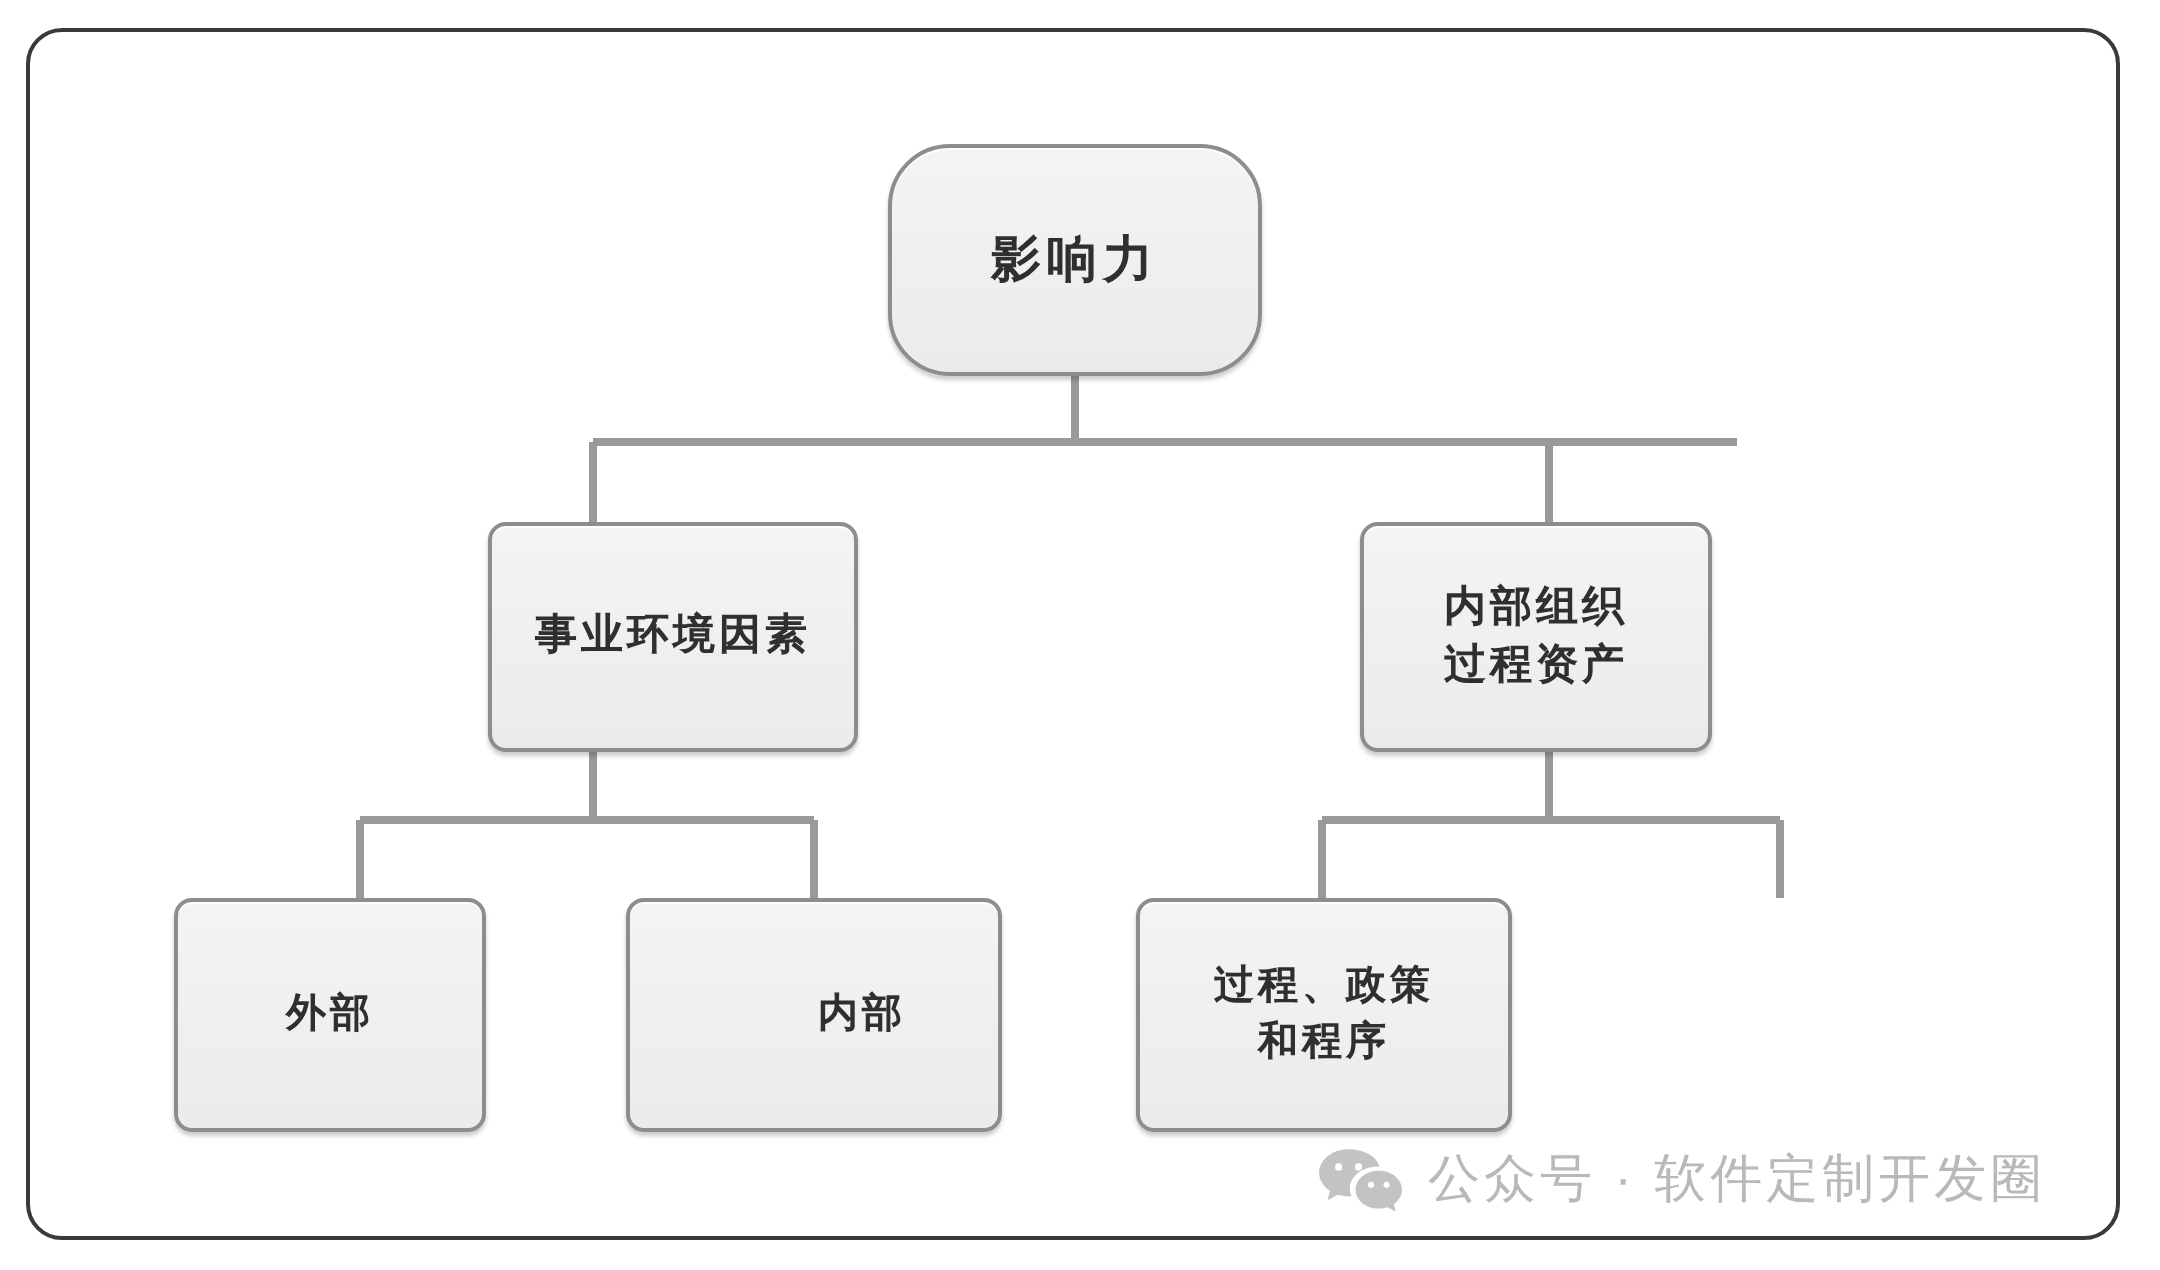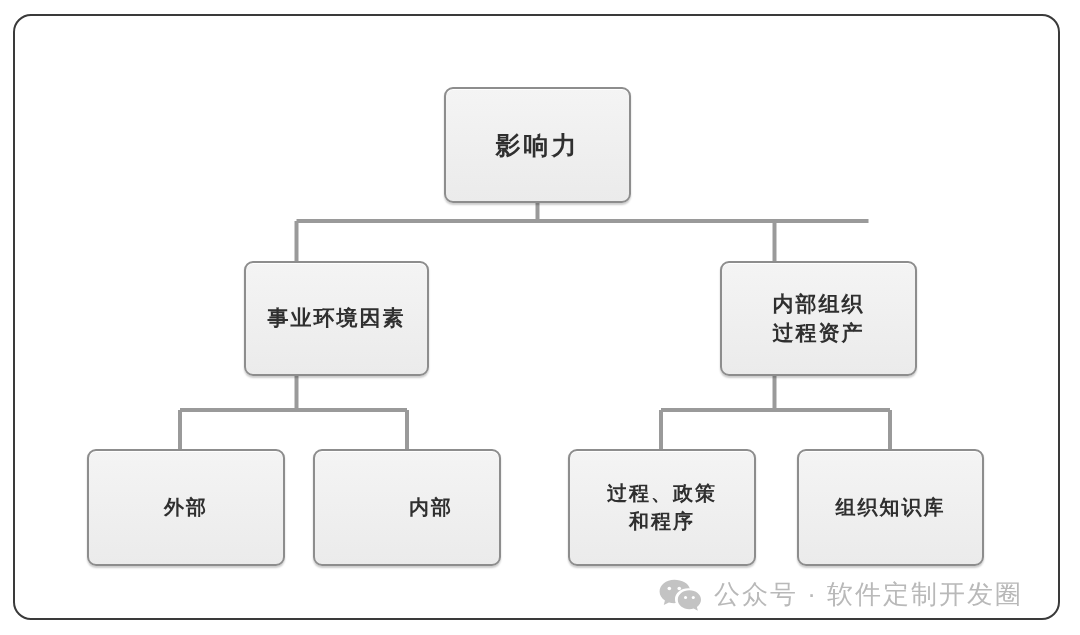--- a/index.html
+++ b/index.html
@@ -68,36 +68,36 @@
     white-space: pre-line;
     padding: 0 6px;
   }
 
   
   .node.level-1 { font-size: 25px; letter-spacing: 3px; }
   .node.level-2 { font-size: 21px; letter-spacing: 2px; }
   .node.level-3 { font-size: 20px; letter-spacing: 2px; }
 
   
-  #node-root        { left: 444px; top: 87px;  width: 187px; height: 116px; }
+  #node-root        { left: 444px; top: 72px;  width: 187px; height: 116px; border-radius: 31px; }
   #node-eef         { left: 204px; top: 261px; width: 185px; height: 115px; margin-left: 40px; }
-  #node-opa         { left: 720px; top: 261px; width: 197px; height: 115px; }
-  #node-external    { left: 87px;  top: 449px; width: 198px; height: 117px; }
+  #node-opa         { left: 680px; top: 261px; width: 176px; height: 115px; }
+  #node-external    { left: 87px;  top: 449px; width: 156px; height: 117px; }
   #node-internal    { left: 313px; top: 449px; width: 188px; height: 117px; padding-left: 48px; }
   #node-process     { left: 568px; top: 449px; width: 188px; height: 117px; }
   #node-knowledge   { left: 797px; top: 449px; width: 187px; height: 117px; }
 
   
   .watermark {
     position: absolute;
     left: 659px;
     top: 572px;
     height: 44px;
     display: flex;
-    align-items: center;
+    align-items: flex-start;
     gap: 13px;
     z-index: 4;
   }
   .watermark .wechat-icon {
     width: 42px;
     height: 34px;
     flex: 0 0 auto;
   }
   .watermark .wm-text {
     font-size: 26px;
@@ -153,23 +153,20 @@
 
   <div class="node level-3" id="node-internal">
     <span class="label">内部</span>
   </div>
 
   <div class="node level-3" id="node-process">
     <span class="label">过程、政策
 和程序</span>
   </div>
 
-  <div class="node level-3" id="node-knowledge">
-    <span class="label">组织知识库</span>
-  </div>
 
   <div class="watermark">
     <svg class="wechat-icon" viewBox="0 0 44 34" aria-hidden="true">
 
       <path d="M16 2 C7.4 2 0.6 7.6 0.6 14.3 c0 3.8 2.2 7.2 5.6 9.4 L5 28.6 l5.4 -2.8 c1.7 0.5 3.6 0.8 5.6 0.8 0.5 0 1 0 1.5 -0.05 -0.5 -1.25 -0.8 -2.6 -0.8 -4 0 -6.4 6.3 -11.5 14 -11.5 0.5 0 1 0.02 1.5 0.07 C31.1 6 24.2 2 16 2 Z" fill="#c3c3c3"></path>
       <circle cx="10.8" cy="11.2" r="1.9" fill="#ffffff"></circle>
       <circle cx="21.2" cy="11.2" r="1.9" fill="#ffffff"></circle>
 
       <path d="M31.8 13.2 c-6.7 0 -12.1 4.4 -12.1 9.9 0 5.5 5.4 9.9 12.1 9.9 1.6 0 3.1 -0.25 4.5 -0.7 l4.4 2.3 -1 -4 c2.6 -1.8 4.3 -4.5 4.3 -7.5 0 -5.5 -5.4 -9.9 -12.2 -9.9 Z" fill="#c3c3c3"></path>
       <circle cx="27.8" cy="20.6" r="1.6" fill="#ffffff"></circle>

